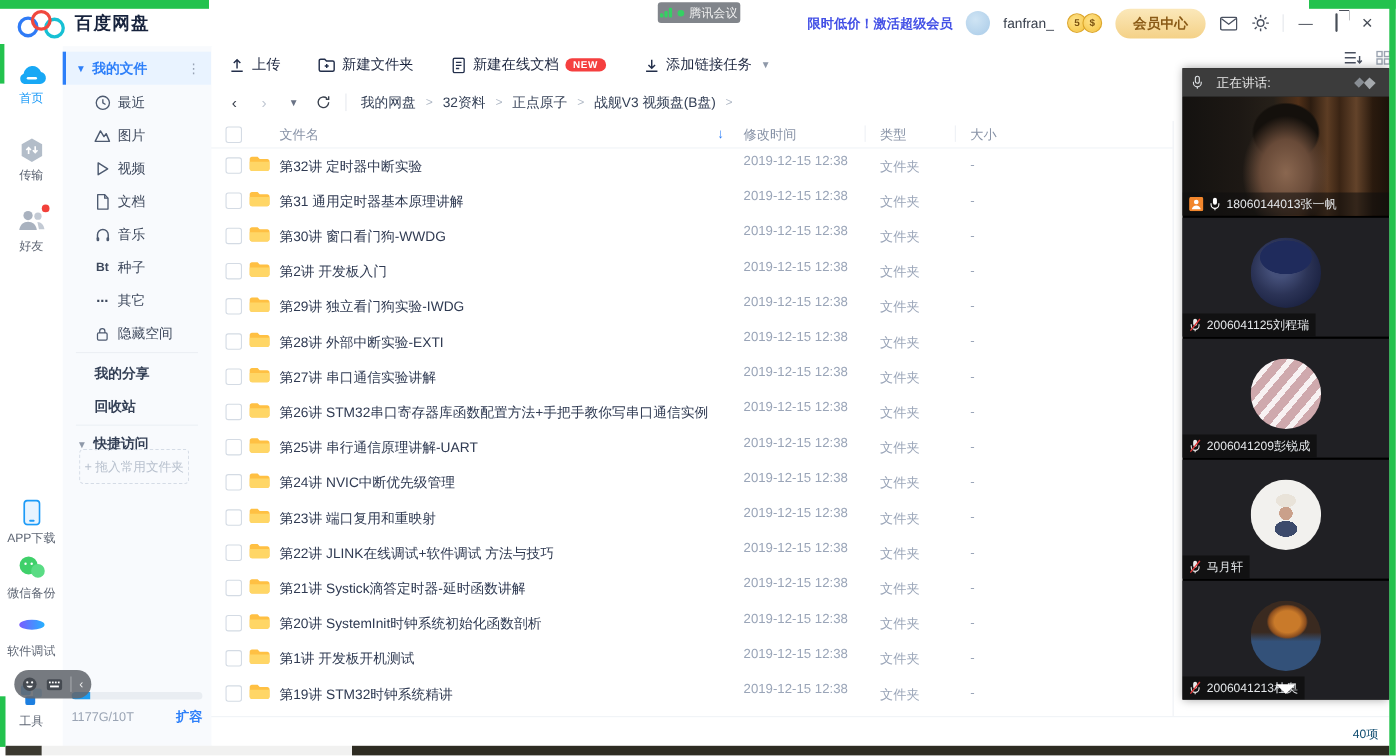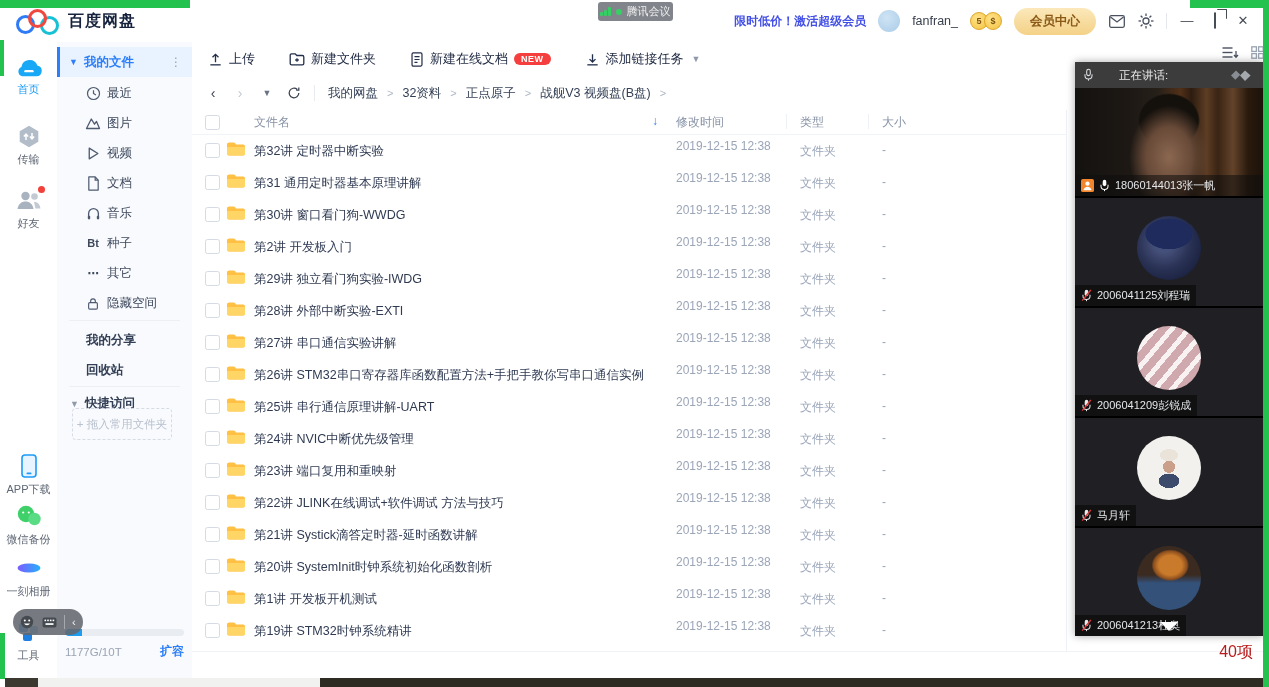--- a/index.html
+++ b/index.html
@@ -104,29 +104,29 @@
   #file-rows{position:absolute;left:0;top:92px;width:874px;}
   .file-row{position:relative;height:32px;cursor:pointer;}
   .file-row .cb{top:9px;}
   .f-ico{position:absolute;left:34px;top:7px;}
   .f-name{position:absolute;left:62px;top:9px;font-size:12.5px;color:#2f3a52;white-space:nowrap;}
   .f-time{position:absolute;left:484px;top:5px;font-size:12px;color:#9aa5b8;}
   .f-type{position:absolute;left:608px;top:9px;font-size:12px;color:#9aa5b8;}
   .f-size{position:absolute;left:690px;top:9px;font-size:12px;color:#9aa5b8;}
   .list-gutter{position:absolute;left:1066px;top:110px;height:541px;width:1px;background:#eef1f5;}
   .list-bottom{position:absolute;left:192px;top:651px;width:1071px;border-top:1px solid #f0f3f7;}
-  .count-label{position:absolute;right:16px;top:642px;font-size:16px;color:#b91c1c;}
+  .count-label{position:absolute;right:16px;top:660px;font-size:11px;color:#0c4a6e;}
 
   
   .viewicons{position:absolute;left:1222px;top:46px;display:flex;gap:12px;z-index:20;}
   .vico{cursor:pointer;display:flex;align-items:center;}
 
   
   .meeting{position:absolute;left:1075px;top:62px;width:188px;height:574px;z-index:30;display:flex;flex-direction:column;background:#000;box-shadow:0 0 8px rgba(0,0,0,.35);}
-  .m-head{height:26px;background:#3c3c3c;display:flex;align-items:center;gap:25px;padding:0 8px;flex:0 0 auto;}
+  .m-head{height:26px;background:#3c3c3c;display:flex;align-items:center;gap:12px;padding:0 8px;flex:0 0 auto;}
   .m-head .txt{font-size:11.5px;color:#e9e9e9;flex:1 1 auto;}
   #meeting-tiles{display:flex;flex-direction:column;gap:2px;flex:1 1 auto;}
   .tile{position:relative;height:108px;background:#202024;overflow:hidden;}
   .tile .avwrap{position:absolute;left:50%;top:46%;transform:translate(-50%,-50%);width:64px;height:64px;border-radius:50%;overflow:hidden;}
   .namebar{position:absolute;left:0;bottom:0;display:flex;align-items:center;gap:5px;padding:3px 6px;background:rgba(8,8,8,.62);max-width:100%;box-sizing:border-box;}
   .namebar.full{width:100%;background:rgba(15,15,15,.55);}
   .namebar .nm{font-size:11px;color:#e4e7ea;white-space:nowrap;overflow:hidden;}
   .more-tri{position:absolute;left:50%;bottom:5px;transform:translateX(-50%);width:0;height:0;border-left:9px solid transparent;border-right:9px solid transparent;border-top:9px solid #fff;z-index:5;cursor:pointer;}
 
   .scene-video{background:
@@ -279,21 +279,21 @@
           <svg width="26" height="12" viewBox="0 0 26 12">
             <defs>
               <linearGradient id="lg1" x1="0" y1="0" x2="1" y2="0">
                 <stop offset="0" stop-color="#7a5cff"></stop>
                 <stop offset="1" stop-color="#25b1ff"></stop>
               </linearGradient>
             </defs>
             <ellipse cx="13" cy="6" rx="11.5" ry="4.5" fill="url(#lg1)"></ellipse>
           </svg>
         </span>
-        <span class="rlab">一刻相册</span>
+        <span class="rlab">软件调试</span>
       </div>
       <div class="rail-item" style="top: 578px;">
         <span class="rail-ico">
           <svg width="24" height="22" viewBox="0 0 24 22">
             <rect x="2" y="2" width="9" height="9" rx="2" fill="#2f9df2"></rect>
             <rect x="13" y="5" width="8" height="8" rx="2" fill="#7cc3f7"></rect>
             <rect x="6" y="12" width="9" height="8" rx="2" fill="#1d7fe0"></rect>
           </svg>
         </span>
         <span class="rlab">工具</span>

